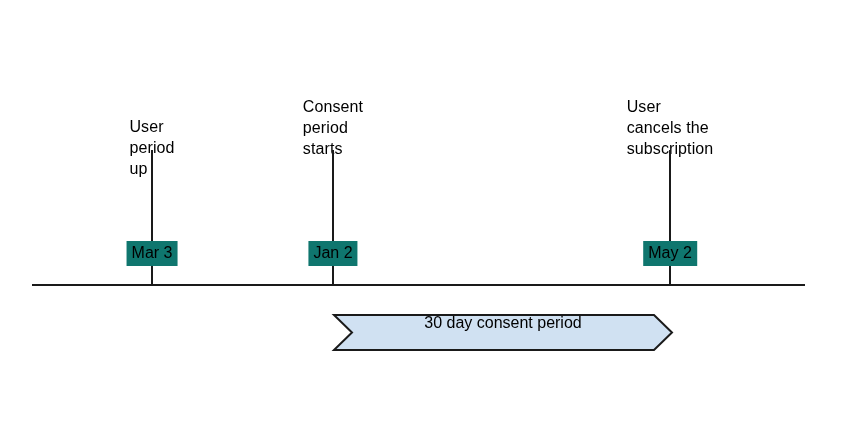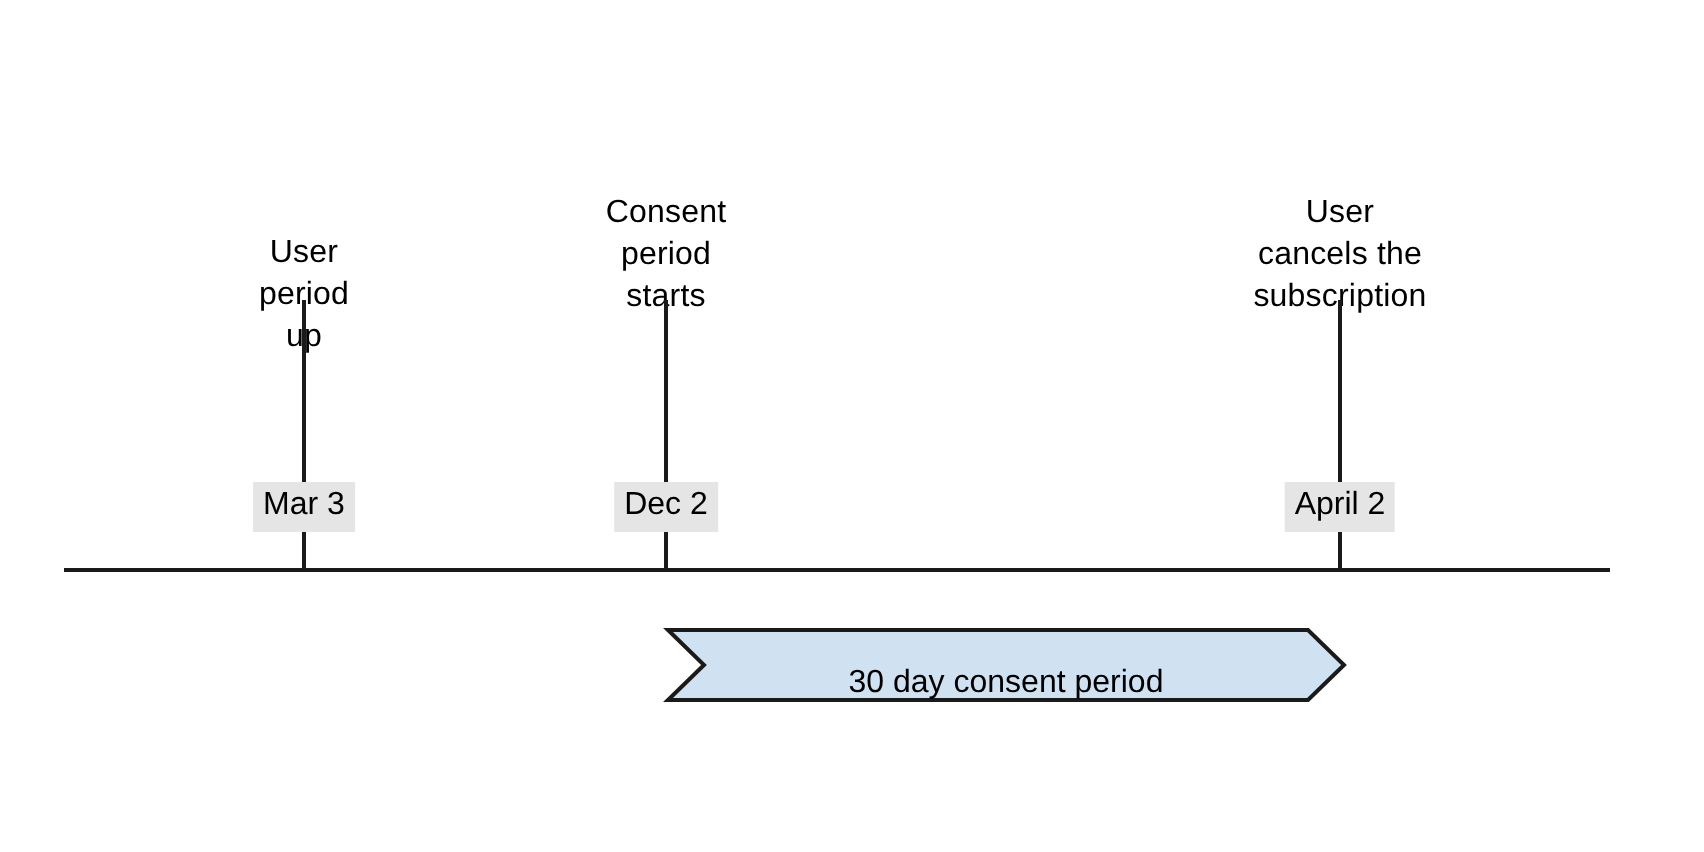--- a/index.html
+++ b/index.html
@@ -28,41 +28,40 @@
   }
   .event {
     position: absolute;
     top: 0;
     width: 0;
     height: 0;
   }
   .event-label {
     position: absolute;
     transform: translateX(-50%);
-    text-align: center;
     font-size: 16px;
     line-height: 21px;
     white-space: pre-line;
     color: #000000;
     letter-spacing: 0.1px;
   }
   .event-tick {
     position: absolute;
     top: 150px;
     left: 0;
     width: 0;
     height: 135px;
     border-left: 2px solid #1a1a1a;
     transform: translateX(-1px);
   }
   .event-date {
     position: absolute;
     top: 241px;
     transform: translateX(-50%);
-    background: #e5e5e5;
+    background: #0f766e;
     font-size: 16px;
     line-height: 22px;
     padding: 1px 5px 2px 5px;
     white-space: nowrap;
     color: #000000;
   }
   .banner {
     position: absolute;
     left: 333px;
     top: 314px;
@@ -73,21 +72,21 @@
     display: block;
     overflow: visible;
   }
   .banner-text {
     position: absolute;
     left: 0;
     top: 0;
     width: 100%;
     height: 100%;
     display: flex;
-    align-items: flex-end;
+    align-items: flex-start;
     justify-content: center;
     font-size: 16px;
     color: #000000;
     pointer-events: none;
   }
 </style>
 </head>
 <body>
 
 <div id="diagram">
@@ -97,28 +96,28 @@
   <div class="event" style="left:152px">
     <div class="event-label" style="top:116px">User period up</div>
     <div class="event-tick"></div>
     <div class="event-date">Mar 3</div>
   </div>
 
   <div class="event" style="left:333px">
     <div class="event-label" style="top:96px">Consent period
 starts</div>
     <div class="event-tick"></div>
-    <div class="event-date">Dec 2</div>
+    <div class="event-date">Jan 2</div>
   </div>
 
   <div class="event" style="left:670px">
     <div class="event-label" style="top:96px">User cancels the
 subscription</div>
     <div class="event-tick"></div>
-    <div class="event-date">April 2</div>
+    <div class="event-date">May 2</div>
   </div>
 
   <div class="banner">
     <svg width="340" height="37" viewBox="0 0 340 37">
       <polygon points="1,1 321,1 339,18.5 321,36 1,36 19,18.5" fill="#d0e1f2" stroke="#1a1a1a" stroke-width="2" stroke-linejoin="miter"></polygon>
     </svg>
     <div class="banner-text">
       <span>30 day consent period</span>
     </div>
   </div>

